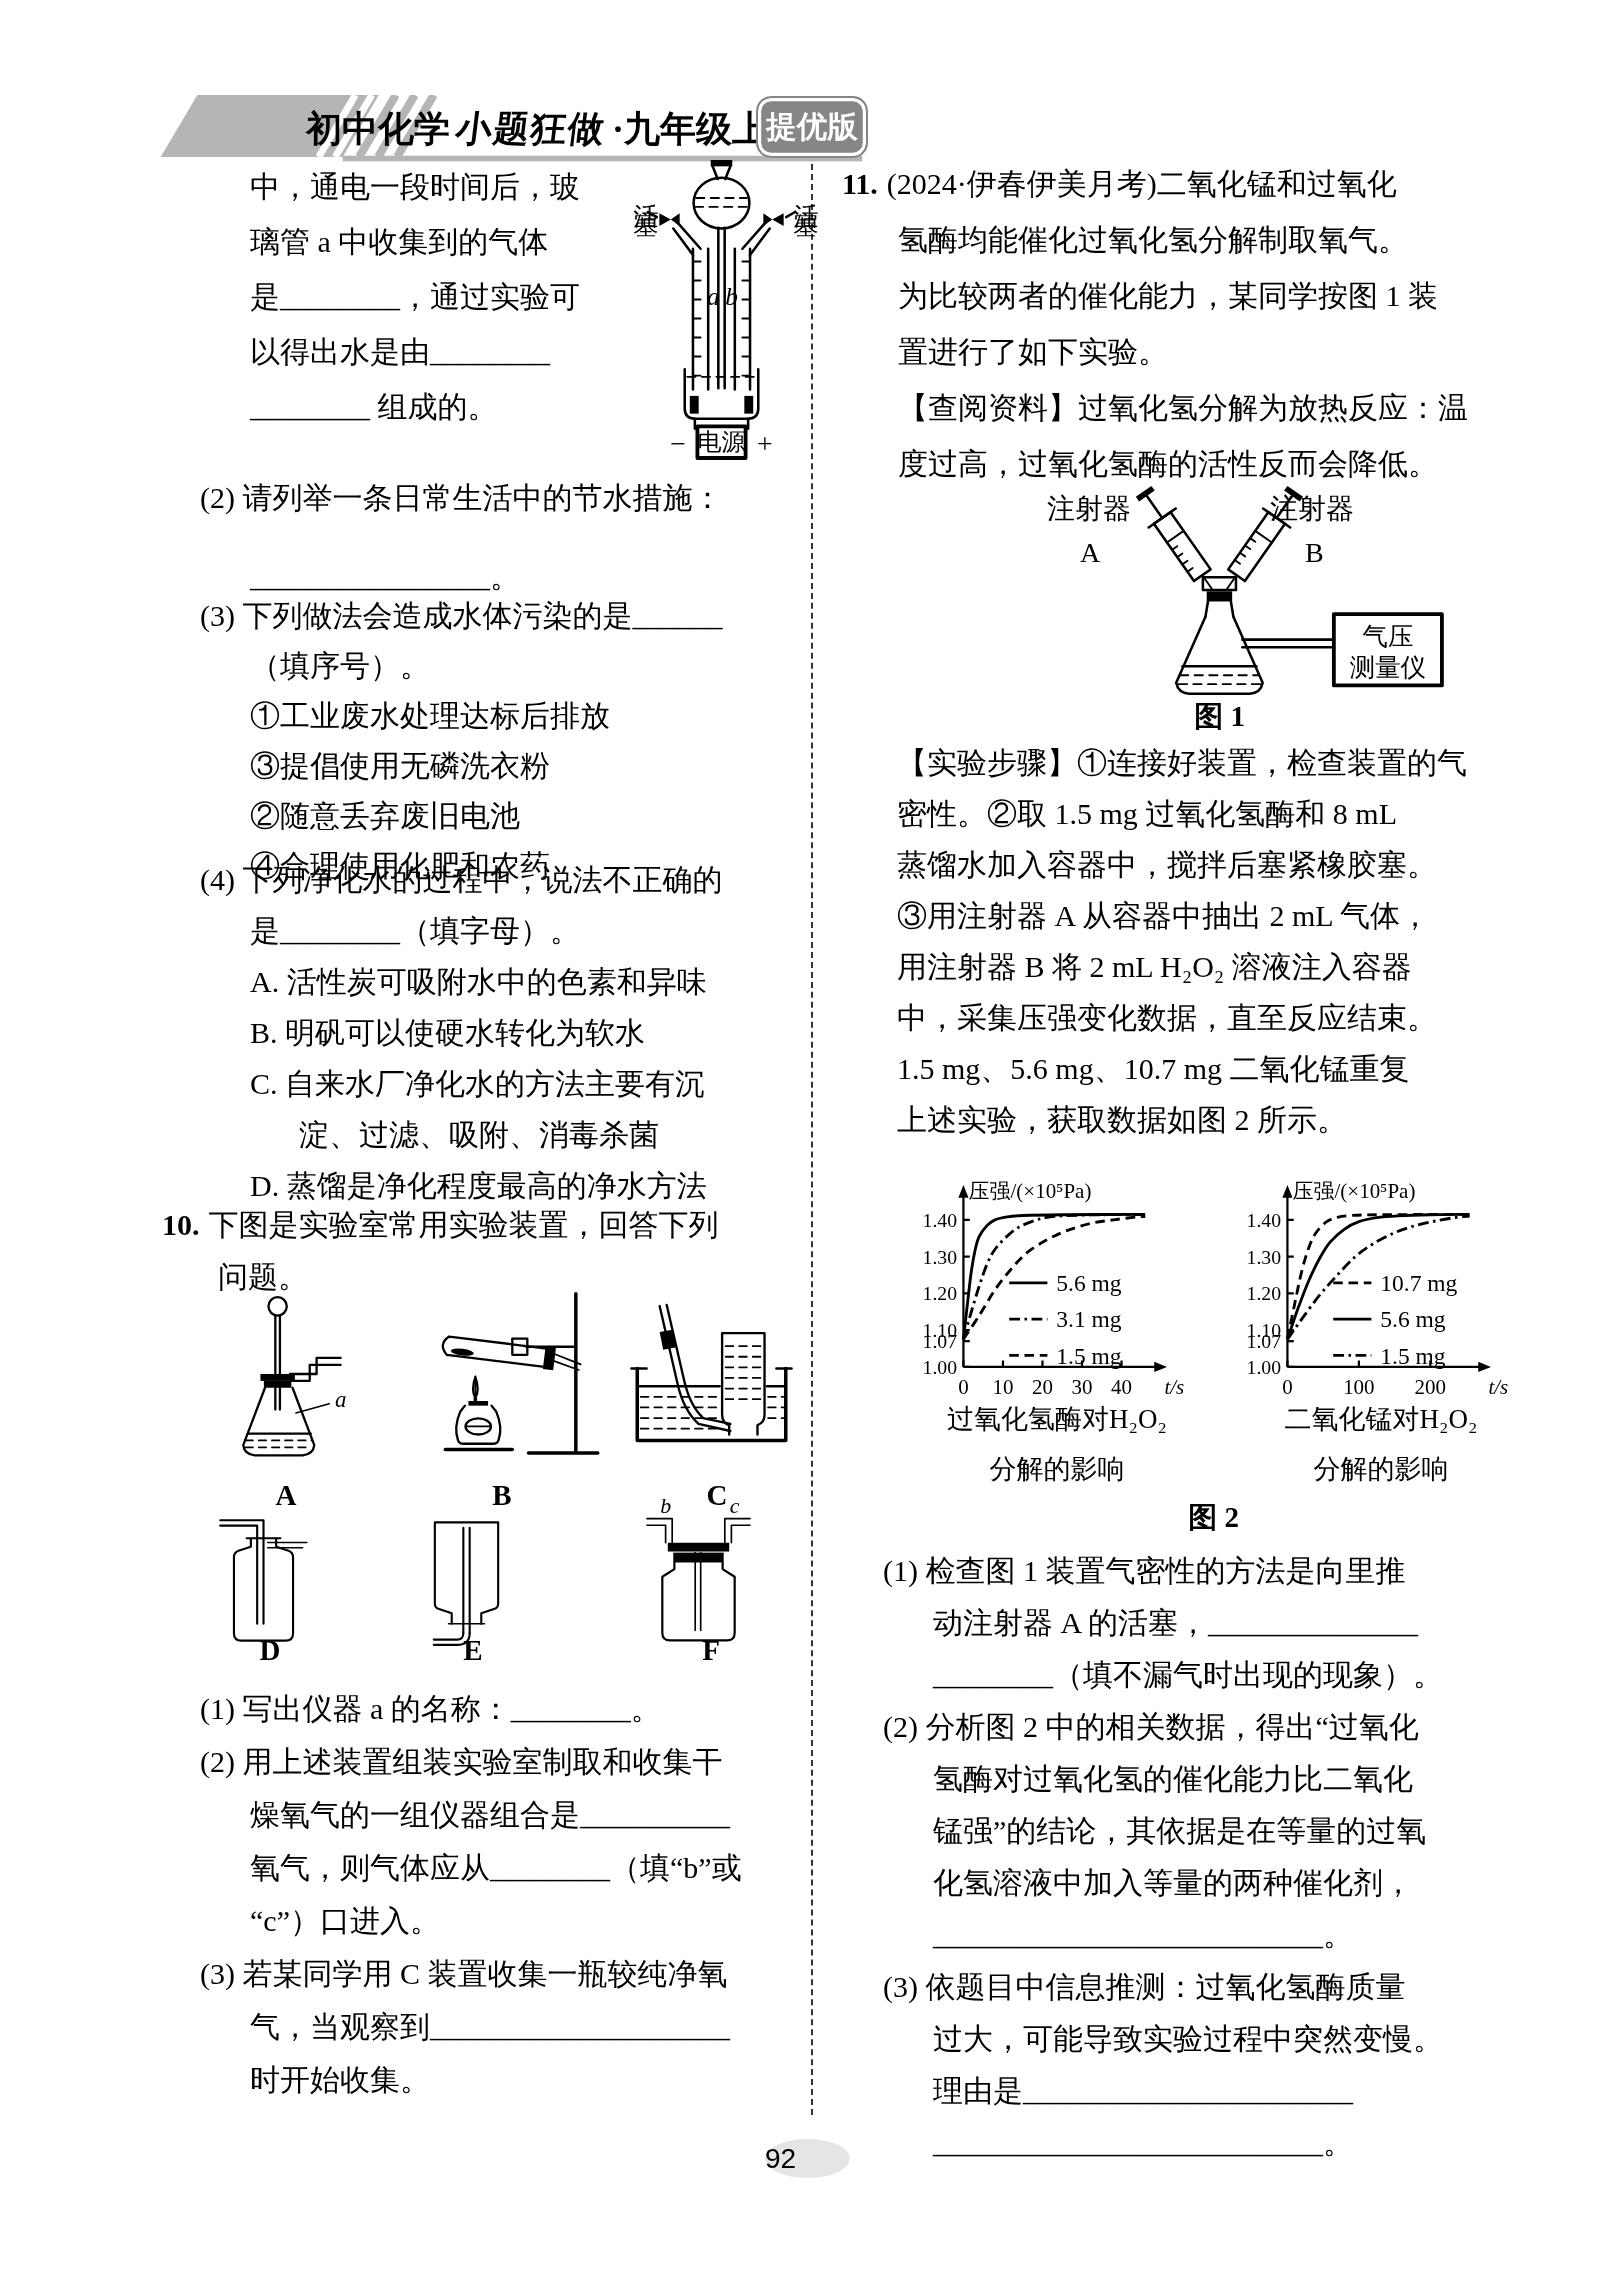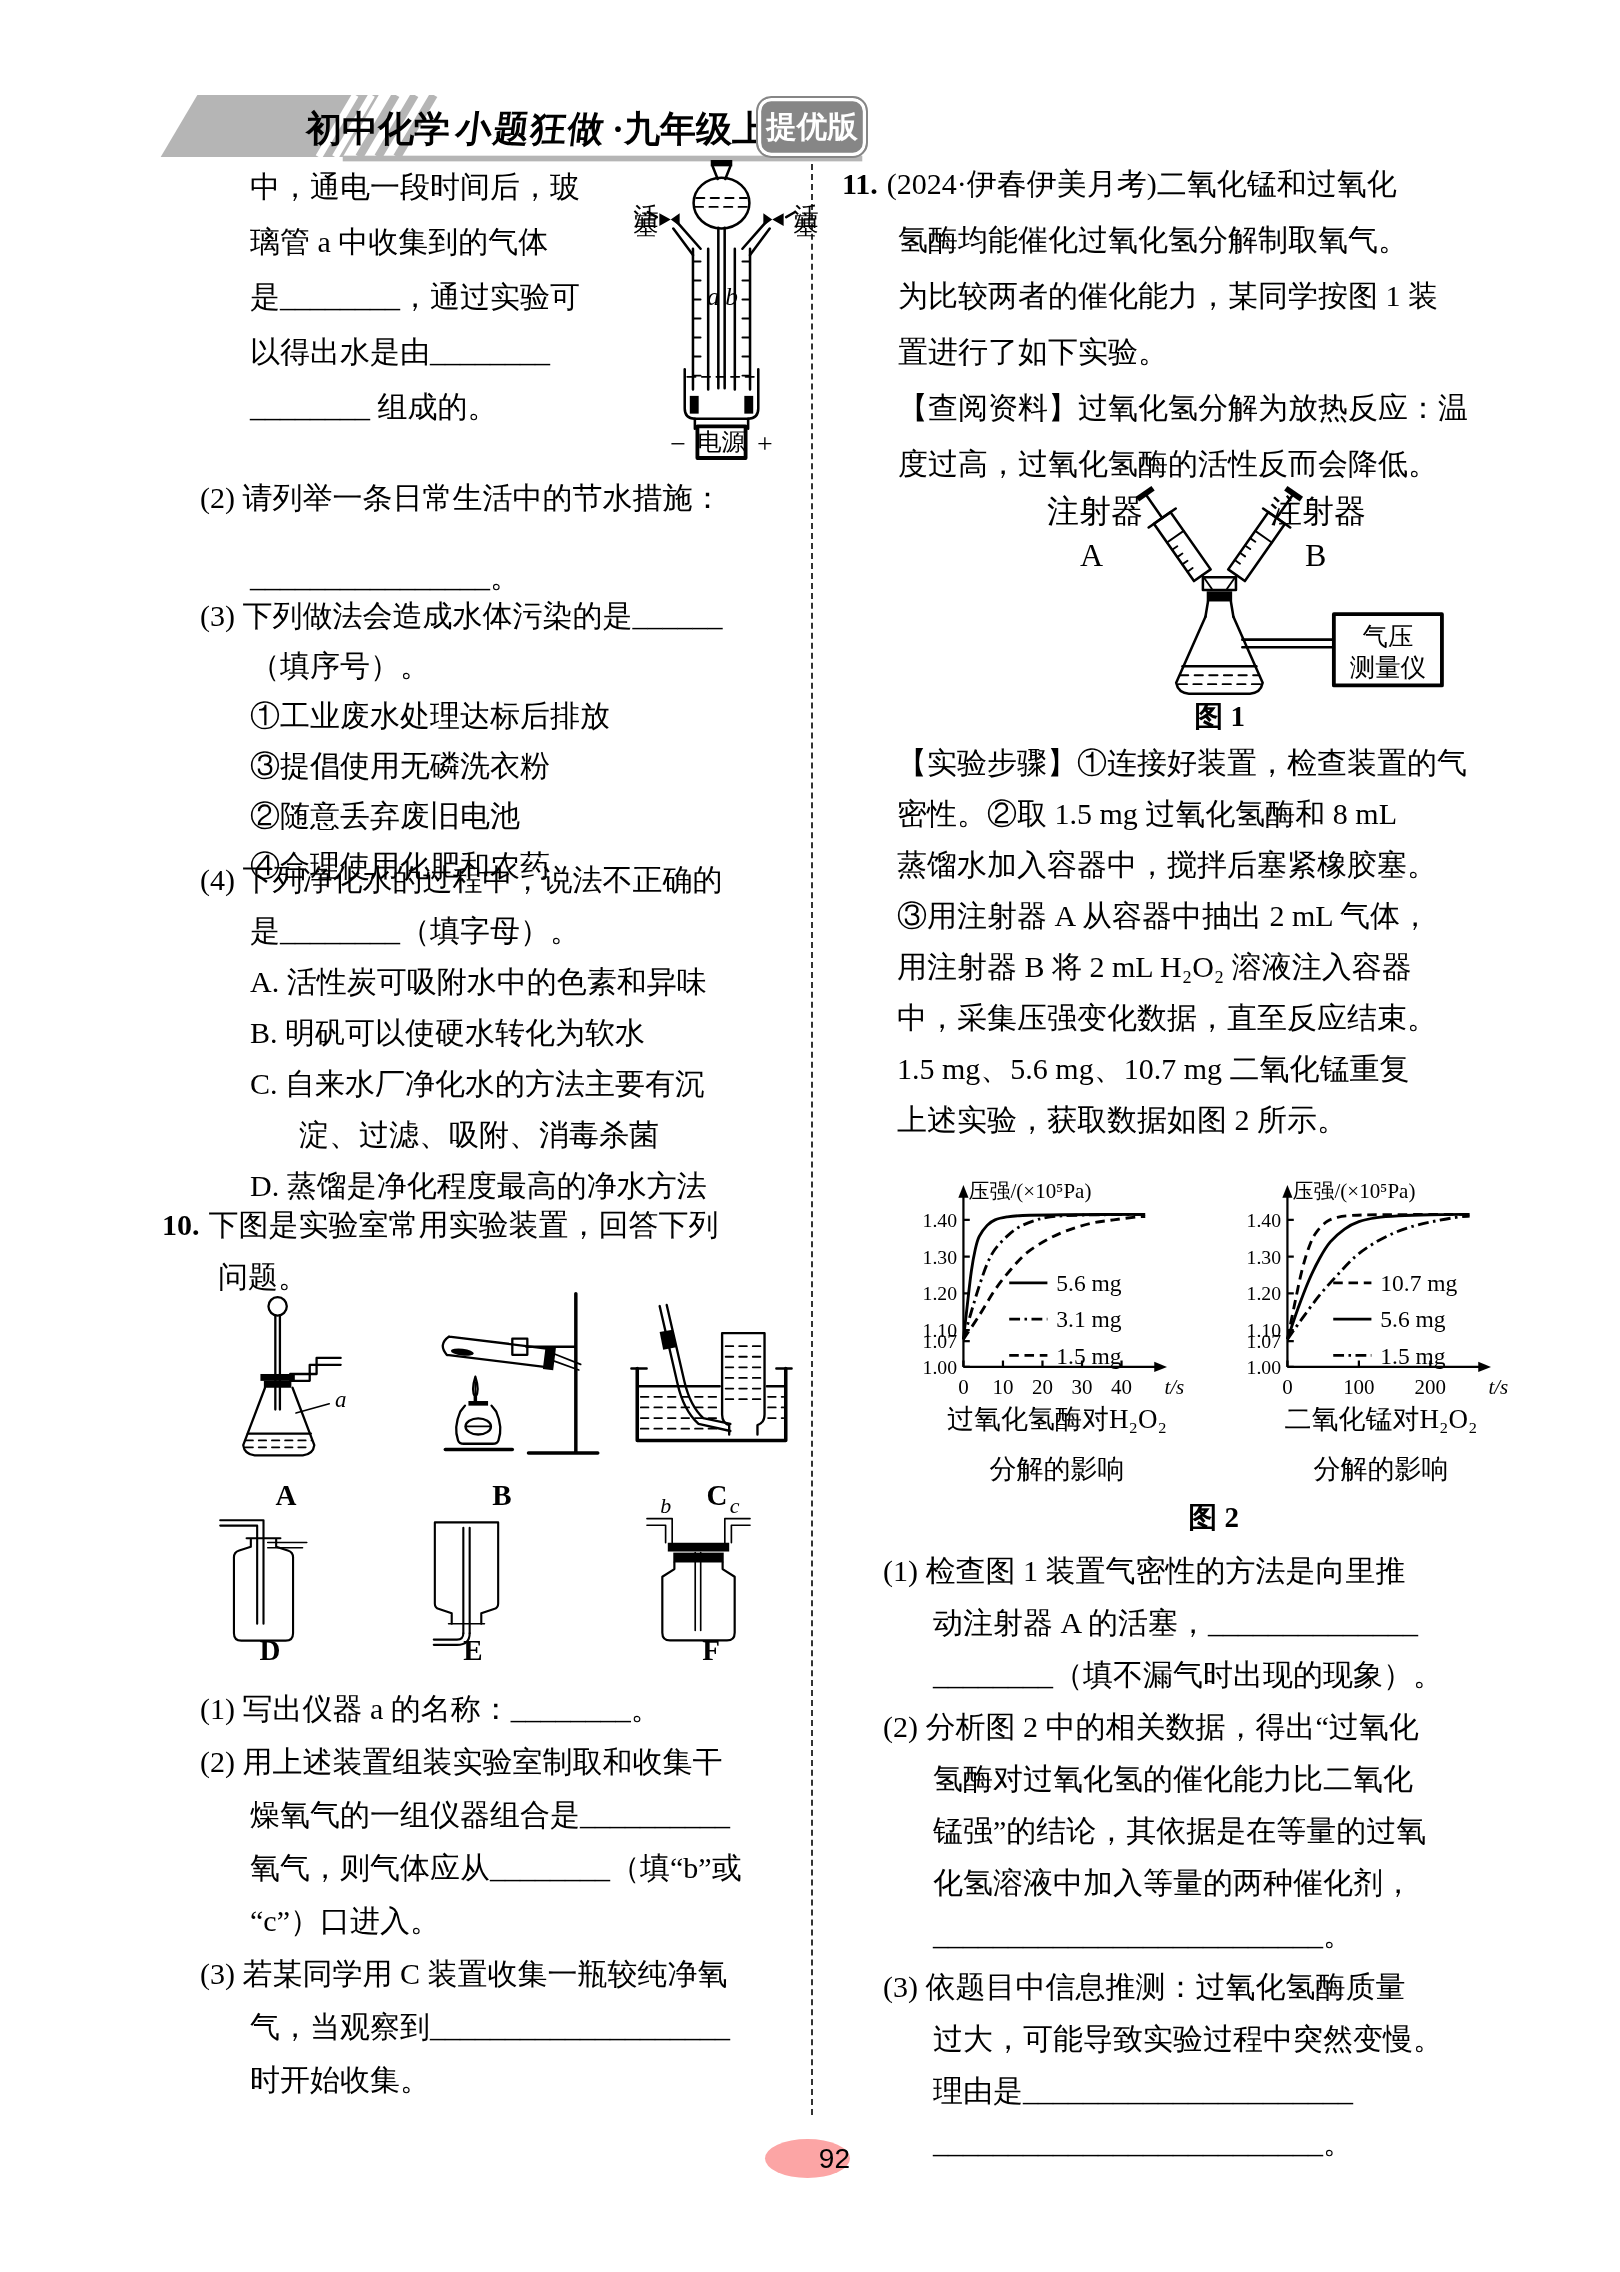--- a/index.html
+++ b/index.html
@@ -14,33 +14,33 @@
          display:flex;align-items:center;justify-content:center;color:#ffffff;font-size:30.5px;font-weight:bold}
   
   .blk{position:absolute;font-size:30px;white-space:nowrap}
   .blk>div{height:inherit}
   .i1{padding-left:50px}
   .i2{padding-left:99px}
   .qnum{font-weight:bold;margin-right:9px}
   .gap{margin-top:24px}
   
   .divider{position:absolute;left:811px;top:164px;height:1951px;border-left:2.5px dashed #333}
-  .pagenum{position:absolute;left:765px;top:2139px;width:85px;height:39px;background:#fca5a5;border-radius:50%;
-           display:flex;align-items:center;justify-content:flex-end;font-family:"Liberation Sans",sans-serif;font-size:28px}
+  .pagenum{position:absolute;left:765px;top:2139px;width:85px;height:39px;background:#e5e5e5;border-radius:50%;
+           display:flex;align-items:center;justify-content:flex-start;font-family:"Liberation Sans",sans-serif;font-size:28px}
   
   svg.lineart{position:absolute;overflow:visible}
   svg.lineart path,svg.lineart rect,svg.lineart circle,svg.lineart ellipse,svg.lineart line{
       stroke:#000;fill:none;stroke-width:4;stroke-linejoin:round;stroke-linecap:round}
   svg.lineart .fb{fill:#000;stroke:none}
   svg.lineart .thin{stroke-width:3}
   svg.lineart .thick{stroke-width:6}
   svg.lineart .dsh{stroke-dasharray:13 10;stroke-width:3}
   svg.lineart text{fill:#000;stroke:none;font-size:36px;font-family:"Liberation Serif","DejaVu Serif",serif}
   svg.lineart text.it{font-style:italic;font-size:40px}
-  .lbl{position:absolute;font-size:32px;white-space:nowrap}
+  .lbl{position:absolute;font-size:28px;white-space:nowrap}
   .vert{writing-mode:vertical-rl;letter-spacing:6.4px;font-size:25.4px}
   .cap{position:absolute;text-align:center;font-weight:bold;font-size:29px}
   .capn{position:absolute;text-align:center;font-size:27px}
   
   svg.chart{position:absolute;overflow:visible}
   svg.chart .ax{stroke:#000;stroke-width:3.5;fill:none}
   svg.chart .arrow{fill:#000;stroke:none}
   svg.chart text{fill:#000;font-family:"Liberation Serif","DejaVu Serif",serif}
   svg.chart .tick{font-size:33px}
   svg.chart .ytick{font-size:31px}

